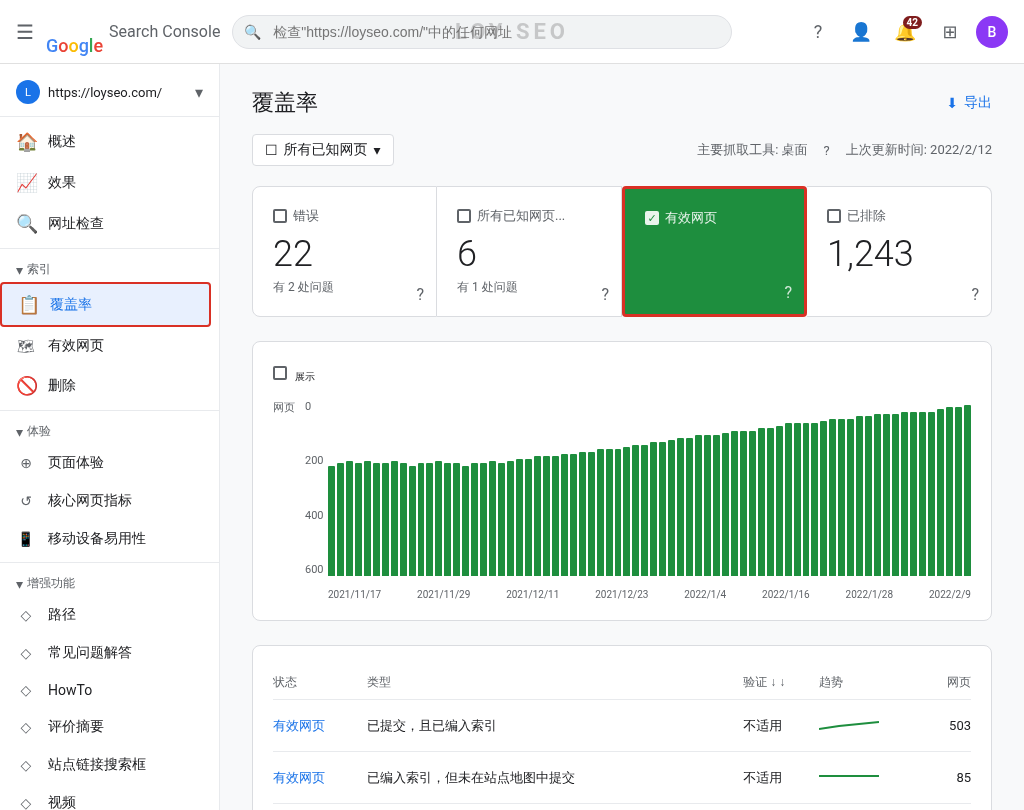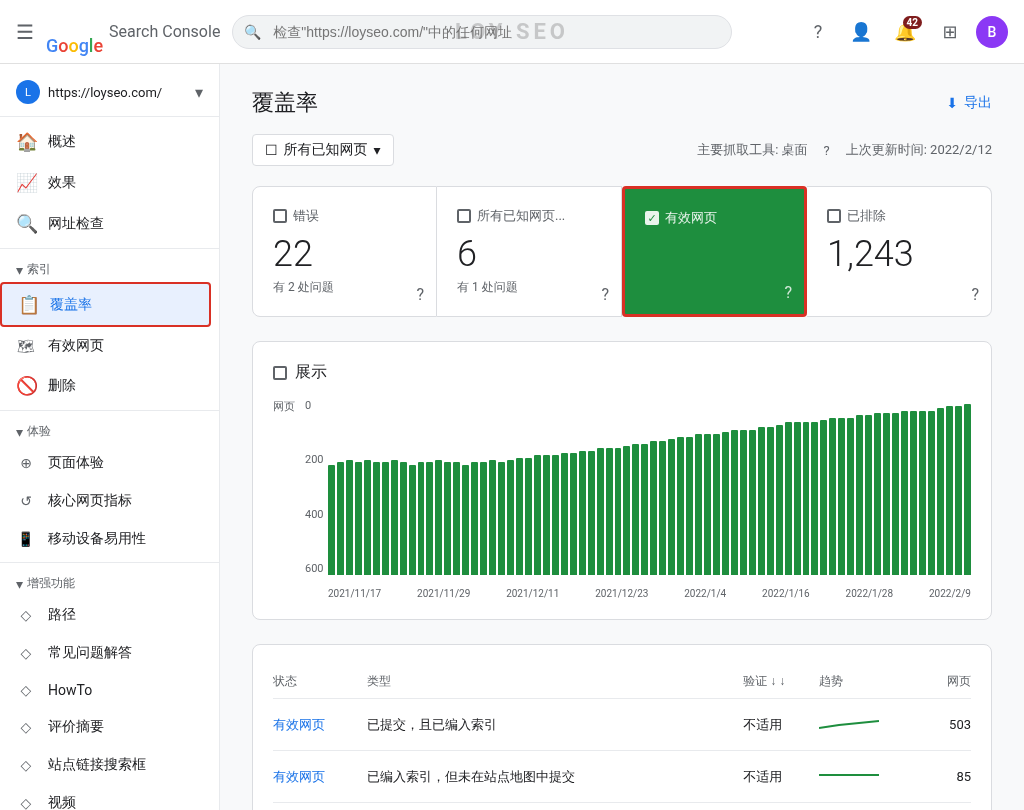--- a/index.html
+++ b/index.html
@@ -69,21 +69,21 @@
     .stat-number { font-size: 36px; font-weight: 300; color: #202124; }
     .stat-card.highlighted .stat-number { color: #fff; font-size: 42px; }
     .stat-sub { font-size: 12px; color: #5f6368; margin-top: 4px; }
     .stat-help { position: absolute; bottom: 12px; right: 12px; color: #5f6368; font-size: 16px; cursor: pointer; }
     .stat-card.highlighted .stat-help { color: rgba(255,255,255,0.8); }
 
     
     .chart-section { background: #fff; border: 1px solid #dadce0; border-radius: 8px; padding: 20px; margin-bottom: 24px; }
     .chart-header { display: flex; align-items: center; gap: 8px; margin-bottom: 16px; }
     .chart-checkbox { width: 14px; height: 14px; border: 2px solid #5f6368; border-radius: 2px; }
-    .chart-label { font-size: 16px; color: #202124; }
+    .chart-label { font-size: 10px; color: #202124; margin-top: 8px; }
     .chart-area { position: relative; height: 200px; }
     .chart-y-label { position: absolute; left: 0; top: 0; font-size: 11px; color: #5f6368; writing-mode: horizontal-tb; }
     .chart-y-axis { position: absolute; left: 32px; top: 0; bottom: 24px; display: flex; flex-direction: column-reverse; justify-content: space-between; }
     .y-tick { font-size: 11px; color: #5f6368; }
     .chart-bars-wrap { position: absolute; left: 55px; right: 0; top: 0; bottom: 24px; display: flex; align-items: flex-end; gap: 2px; }
     .chart-bar { background: #1e8e3e; flex: 1; border-radius: 1px 1px 0 0; }
     .chart-x-axis { position: absolute; left: 55px; right: 0; bottom: 0; display: flex; justify-content: space-between; }
     .x-tick { font-size: 10px; color: #5f6368; }
 
     

